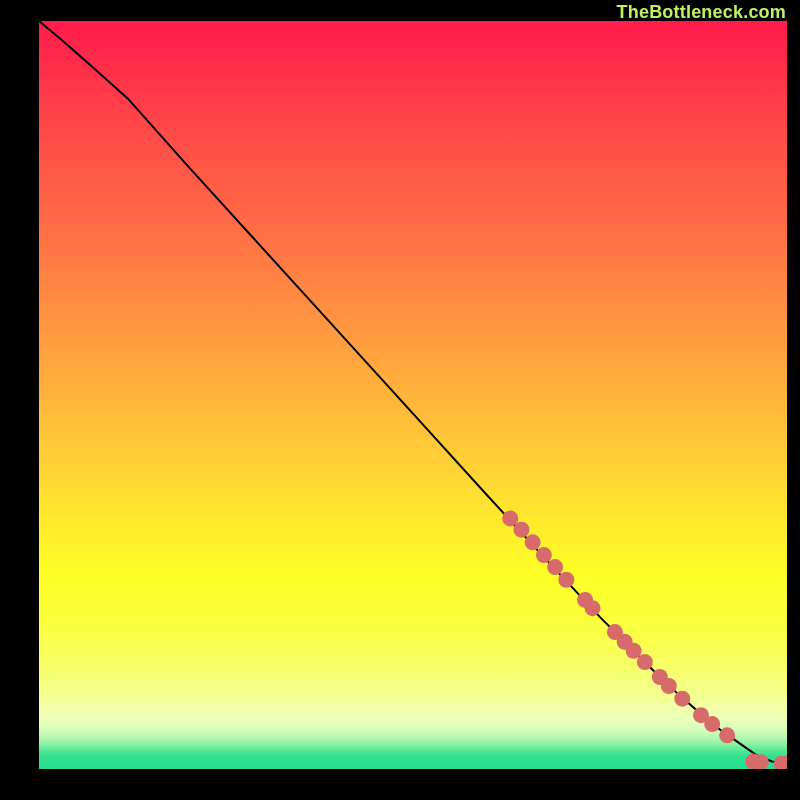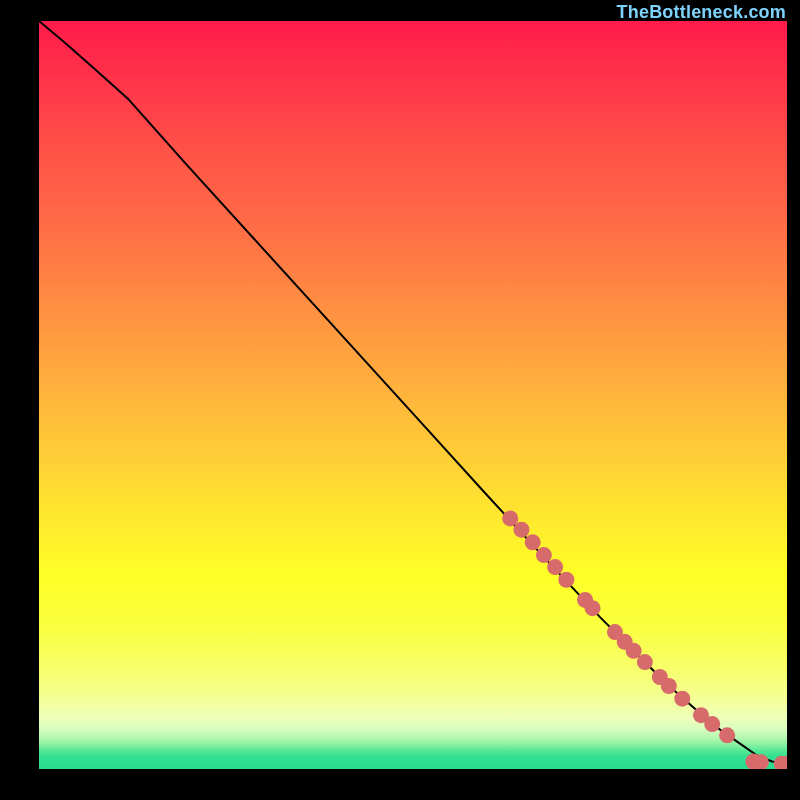--- a/index.html
+++ b/index.html
@@ -61,21 +61,21 @@
     position: absolute;
     inset: 0;
     width: 100%;
     height: 100%;
     overflow: visible;
   }
   .watermark {
     position: absolute;
     top: 2px;
     right: 14px;
-    color: #7dd3fc;
+    color: #bef264;
     font-size: 18px;
     font-weight: 600;
     letter-spacing: 0.2px;
     user-select: none;
   }
 </style>
 </head>
 <body>
 
 <div class="frame">

